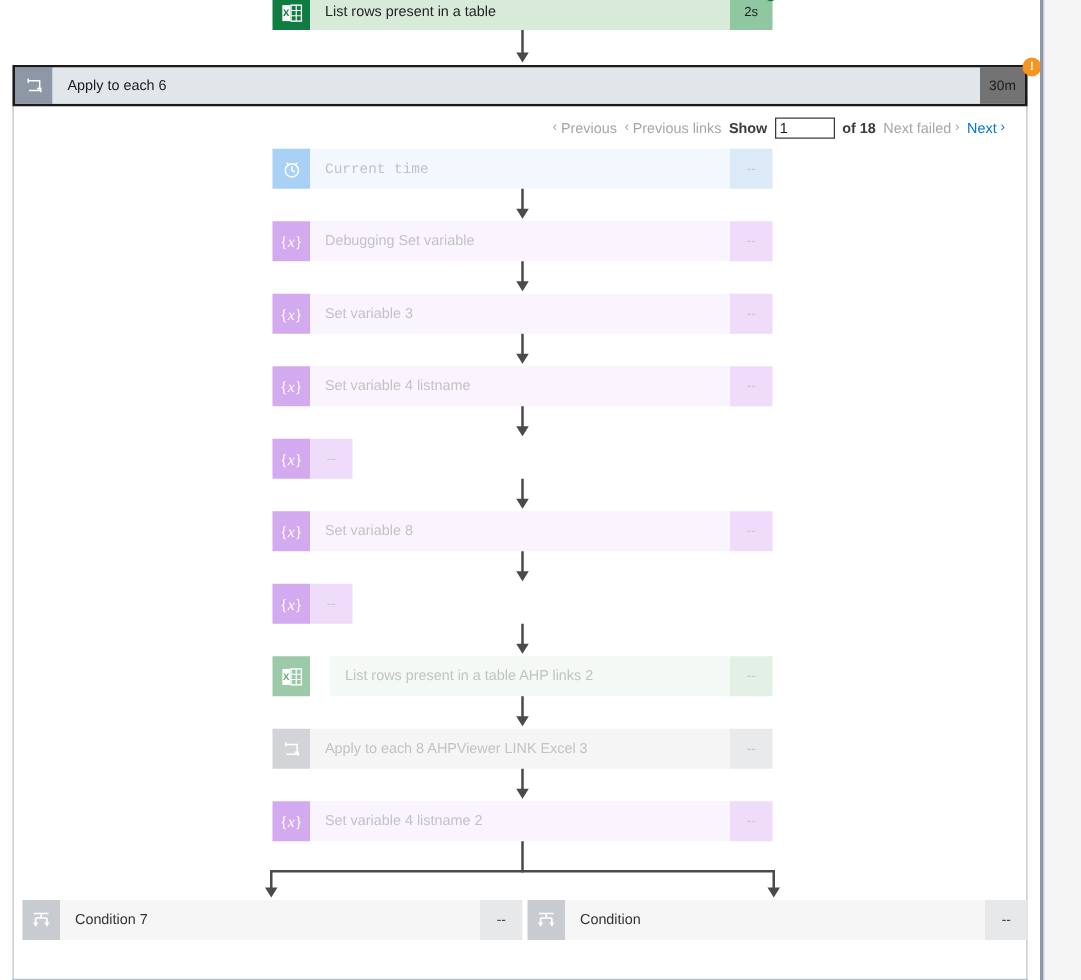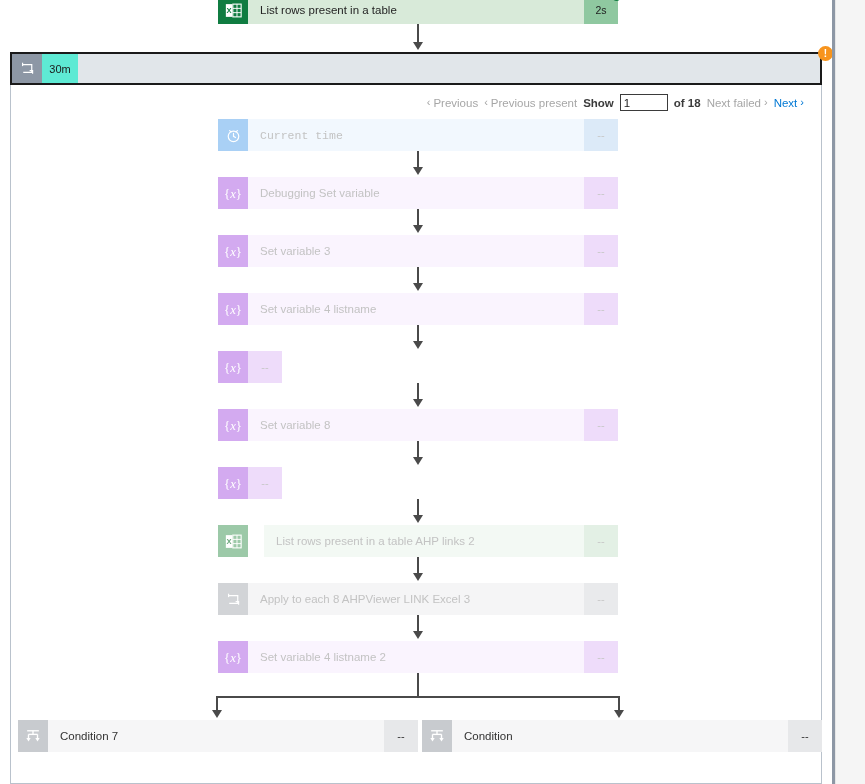--- a/index.html
+++ b/index.html
@@ -125,21 +125,21 @@
     padding-left: 12px;
     font-size: 11.5px;
     color: #1b1b1b;
     background: #e1e6ea;
   }
   #scope-header .card-duration {
     width: 36px; min-width: 36px;
     display: flex; align-items: center; justify-content: center;
     font-size: 11px;
     color: #1b1b1b;
-    background: #5eead4;
+    background: #737373;
   }
   #scope-warning-badge {
     position: absolute;
     left: 818px; top: 46px;
     width: 15px; height: 15px;
     border-radius: 50%;
     background: #f7941d;
     z-index: 6;
   }
   #scope-warning-badge span {
@@ -282,35 +282,36 @@
   <div id="scope-container"></div>
 
   <div id="scope-header">
     <div class="icon-box">
       <svg width="17" height="17" viewBox="0 0 20 20" aria-hidden="true">
         <path d="M4 5.5 H15 V14.5 H5" fill="none" stroke="#ffffff" stroke-width="1.4"></path>
         <path d="M4.2 3.2 L4.2 7.2" stroke="#ffffff" stroke-width="1.4"></path>
         <path d="M12.5 12.6 L16 12.6 L16 16.2" stroke="#ffffff" stroke-width="1.4" fill="none"></path>
       </svg>
     </div>
+    <div class="card-label">Apply to each 6</div>
     <div class="card-duration">30m</div>
   </div>
 
   <div id="scope-warning-badge">
     <span>!</span>
   </div>
 
   <div id="pagination">
     <span class="pg-link">
       <span class="pg-chevron">‹</span>
       <span>Previous</span>
     </span>
     <span class="pg-link">
       <span class="pg-chevron">‹</span>
-      <span>Previous present</span>
+      <span>Previous links</span>
     </span>
     <span class="pg-static">Show</span>
     <input id="page-number-input" type="text" value="1" style="">
     <span class="pg-static">of 18</span>
     <span class="pg-link">
       <span>Next failed</span>
       <span class="pg-chevron">›</span>
     </span>
     <span class="pg-link enabled">
       <span>Next</span>

